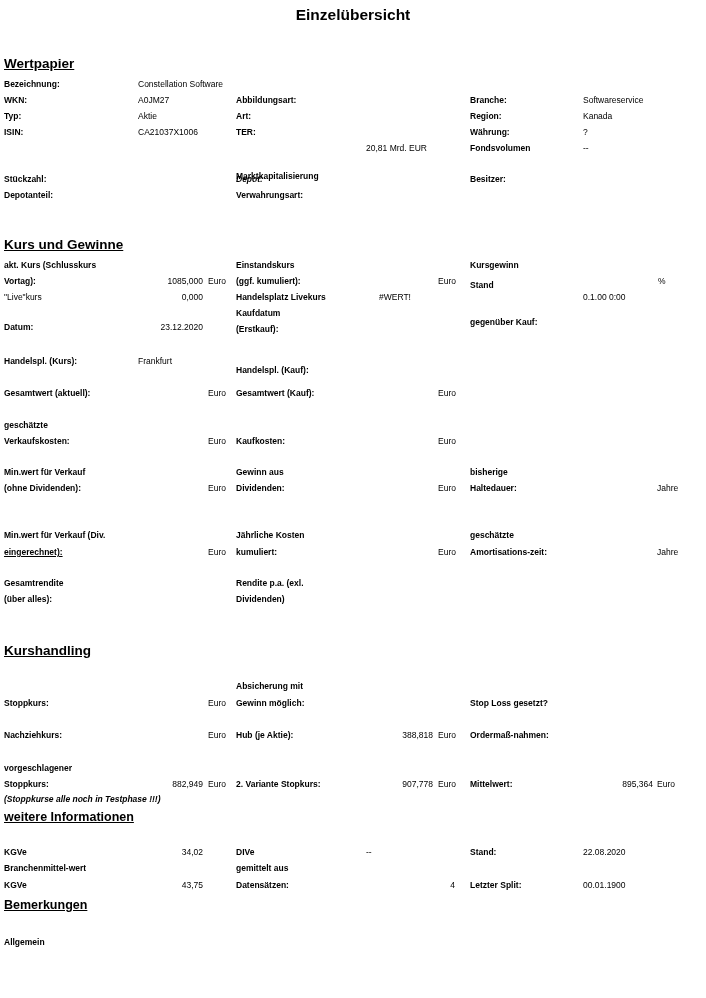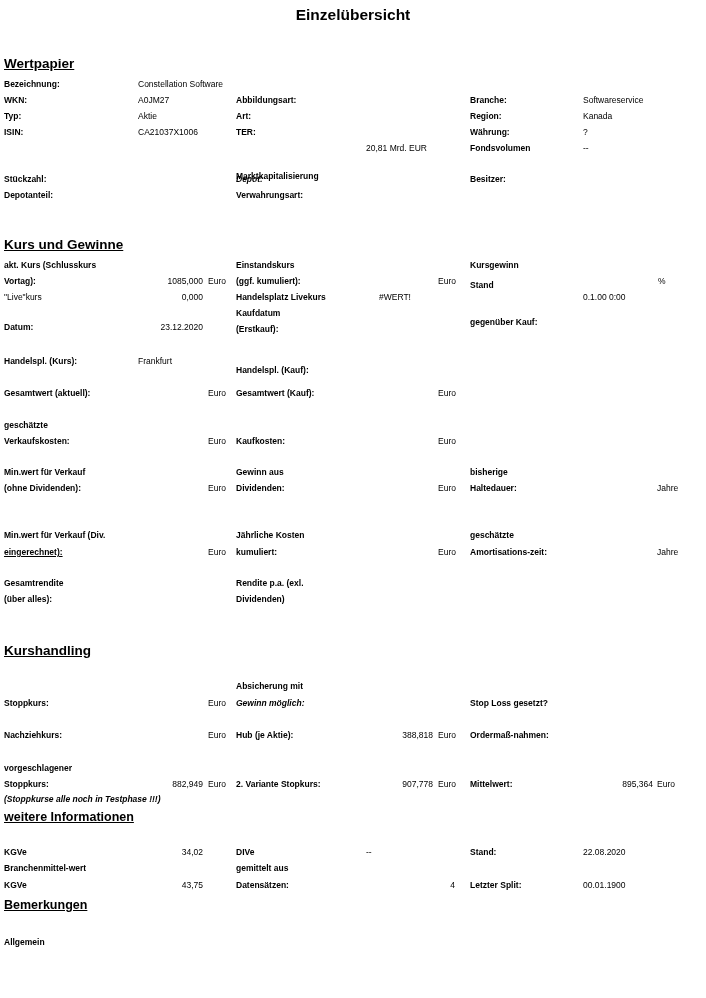--- a/index.html
+++ b/index.html
@@ -203,21 +203,21 @@
   <div class="c b" style="left:236px; top:578px;">Rendite p.a. (exl.</div>
   <div class="c b" style="left:236px; top:594px;">Dividenden)</div>
   <div class="c r" style="left:348px; top:594px; width:85px;"></div>
 
   <div class="section-head" style="left:4px; top:643px;">Kurshandling</div>
 
   <div class="c b" style="left:236px; top:681px;">Absicherung mit</div>
   <div class="c b" style="left:4px; top:698px;">Stoppkurs:</div>
   <div class="c r" style="left:118px; top:698px; width:85px;"></div>
   <div class="c" style="left:208px; top:698px;">Euro</div>
-  <div class="c b" style="left:236px; top:698px;font-style:italic;">Gewinn möglich:</div>
+  <div class="c b" style="left:236px; top:698px;">Gewinn möglich:</div>
   <div class="c r" style="left:348px; top:698px; width:85px;"></div>
   <div class="c b" style="left:470px; top:698px;">Stop Loss gesetzt?</div>
   <div class="c" style="left:600px; top:698px;"></div>
 
   <div class="c b" style="left:4px; top:730px;">Nachziehkurs:</div>
   <div class="c r" style="left:118px; top:730px; width:85px;"></div>
   <div class="c" style="left:208px; top:730px;">Euro</div>
   <div class="c b" style="left:236px; top:730px;">Hub (je Aktie):</div>
   <div class="c r" style="left:348px; top:730px; width:85px;">388,818</div>
   <div class="c" style="left:438px; top:730px;">Euro</div>

